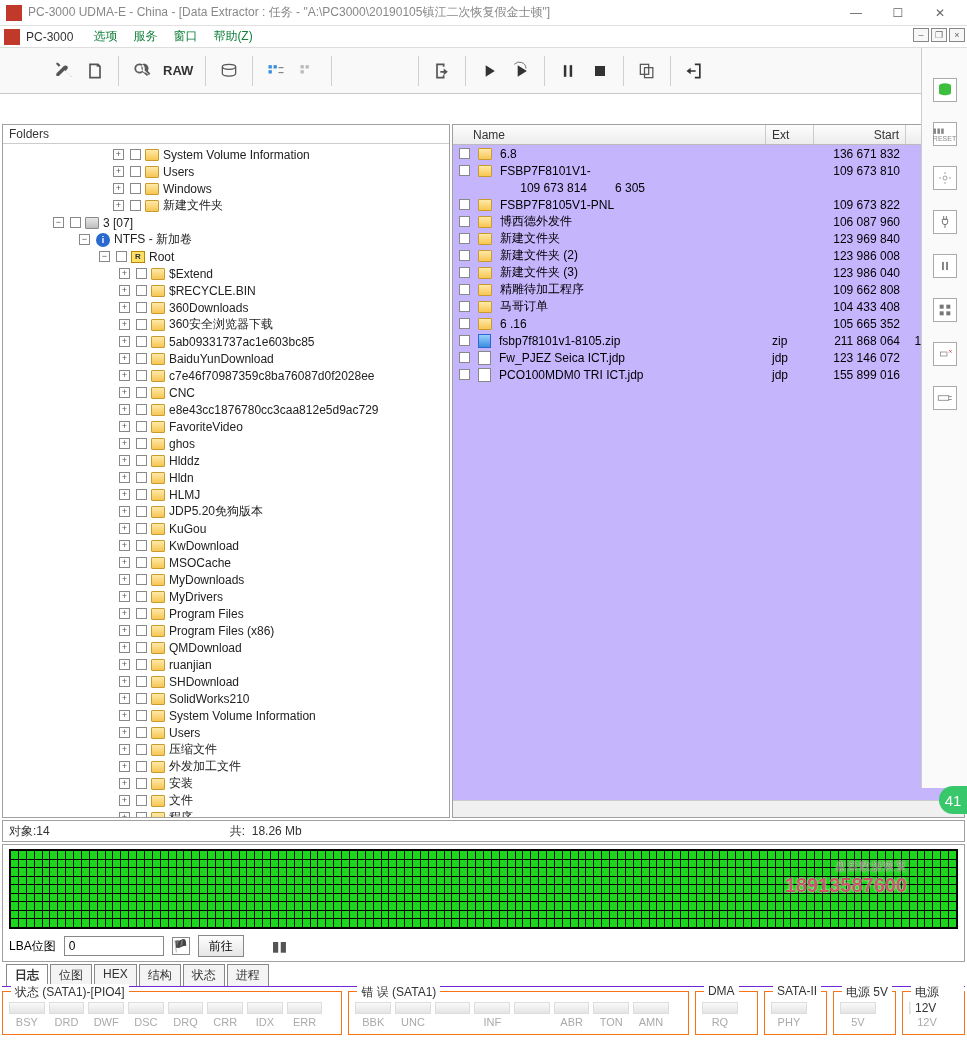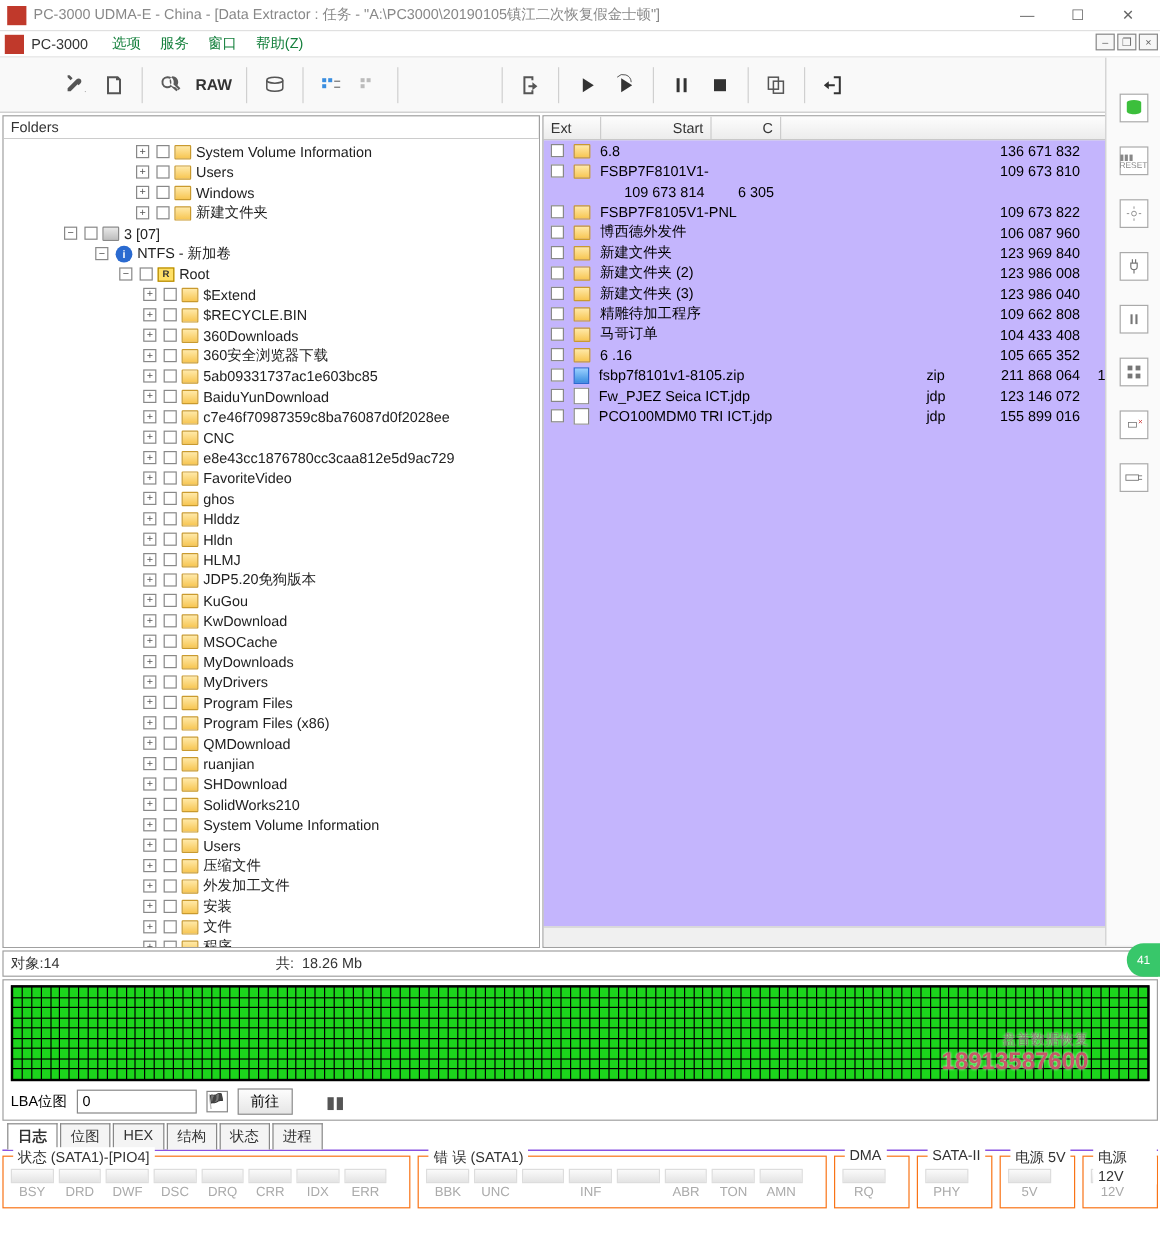--- a/index.html
+++ b/index.html
@@ -20,21 +20,21 @@
 .mdi-btns span { width:16px; height:14px; border:1px solid #888; font-size:9px; display:flex;align-items:center;justify-content:center;color:#666;background:#f7f7f7; }
 
 
 .toolbar { height: 46px; border-bottom: 1px solid #c7c7c7; display: flex; align-items: center; padding: 0 6px; gap: 2px; background:#f9f9f9; }
 .toolbar .sep { width: 1px; height: 30px; background: #d0d0d0; margin: 0 6px; }
 .toolbar .tbtn { min-width: 30px; height: 30px; display: flex; align-items: center; justify-content: center; padding: 0 4px; color: #333; }
 .toolbar svg { width: 20px; height: 20px; }
 .raw-label { font-weight: bold; color: #333; font-size:13px; }
 
 
-.mainrow { display: flex; height: 698px; }
+.mainrow { display: flex; height: 698px; margin-top: 28px; }
 .leftpane { width: 448px; border: 1px solid #a0a0a0; margin: 2px; display: flex; flex-direction: column; overflow:hidden; }
 .rightpane { flex: 1; border: 1px solid #a0a0a0; margin: 2px 2px 2px 0; display: flex; flex-direction: column; position:relative; overflow:hidden; }
 .folders-label { padding: 2px 6px; color: #333; border-bottom: 1px solid #ccc; }
 
 
 .tree { flex:1; overflow: auto; padding: 2px 0; background:#fff; }
 .tree-row { display: flex; align-items: center; height: 17px; white-space: nowrap; }
 .exp { width: 11px; height: 11px; border: 1px solid #888; margin-right: 6px; display:flex;align-items:center;justify-content:center; font-size:9px; line-height:1;color:#555;background:#fff; }
 .chk { width:11px; height:11px; border:1px solid #888; margin-right:4px; background:#fff; }
 .fld-icon { width:14px; height:12px; background: linear-gradient(#ffe9a8,#f7c653); border:1px solid #c99a2e; margin-right:4px; border-radius:1px; }
@@ -89,21 +89,21 @@
 
 .bottomzone { margin:2px; }
 .grp-row { display:flex; gap:6px; margin-top:4px; }
 .grp { border:1px solid #f97316; padding:4px 19px 6px 6px; position:relative; }
 .grp .legend { position:absolute; top:-8px; left:8px; background:#fff; padding:0 4px; color:#333; }
 .ind-row { display:flex; gap:4px; margin-top:6px; }
 .ind { width:40px; text-align:center; }
 .ind .box { height:12px; background:linear-gradient(#fafafa,#e4e4e4); border:1px solid #ddd; margin-bottom:2px; }
 .ind .lbl { color:#aaa; font-size:11px; }
 
-.badge41 { position:absolute; right:0; top:786px; width:28px; height:28px; border-radius:50% 0 0 50%; background:#38c76a; color:#fff; display:flex;align-items:center;justify-content:center;font-size:10px; }
+.badge41 { position:absolute; right:0; top:786px; width:28px; height:28px; border-radius:50% 0 0 50%; background:#38c76a; color:#fff; display:flex;align-items:center;justify-content:center;font-size:15px; }
 
 .scroll-v { position:absolute; right:0; top:20px; bottom:17px; width:17px; background:#f0f0f0; border-left:1px solid #ccc; }
 </style>
 </head>
 <body>
 
 <div class="titlebar">
   <span class="icon-app"></span>
   <span>PC-3000 UDMA-E - China - [Data Extractor : 任务 - "A:\PC3000\20190105镇江二次恢复假金士顿"]</span>
   <span class="spacer"></span>
@@ -494,20 +494,21 @@
           <span class="indent" style="width:116px"></span>
           <span class="exp ">+</span>
           <span class="chk"></span>
           <span class="fld-icon"></span>
           <span class="tree-label">程序</span>
         </div>
       </div>
   </div>
   <div class="rightpane">
     <div class="listhdr">
+      <div class="col col-name">Name</div>
       <div class="col col-ext">Ext</div>
       <div class="col col-start">Start</div>
       <div class="col col-c">C</div>
     </div>
     <div class="listbody" id="listbody">
         <div class="listrow">
           <div class="cell c-name">
             <span class="chk"></span>
             <span class="fld-icon"></span>
             <span>6.8</span>

